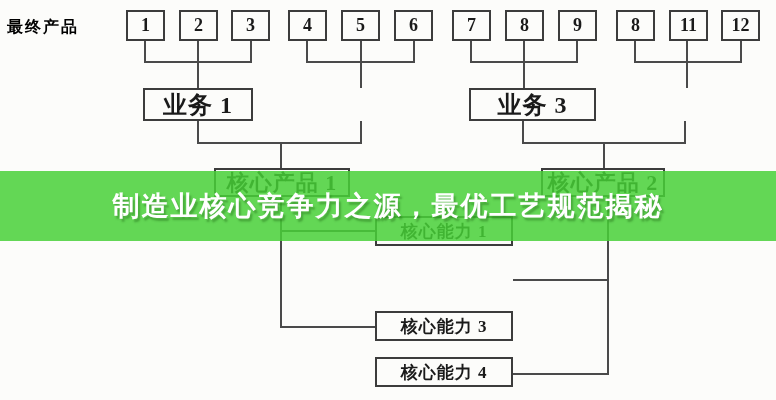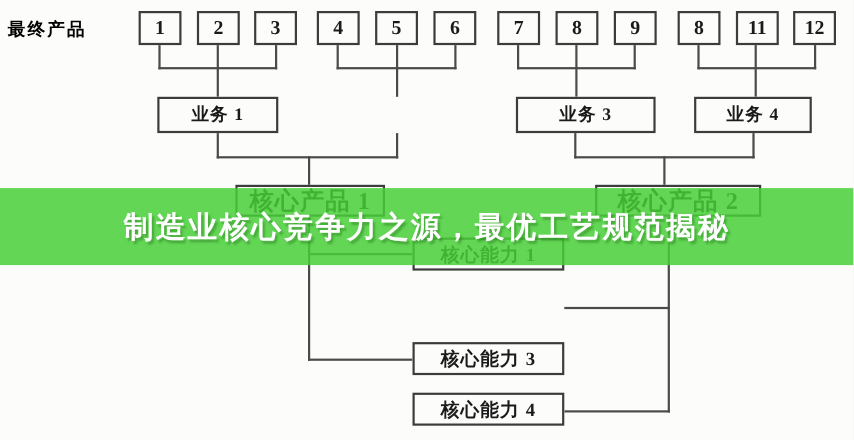--- a/index.html
+++ b/index.html
@@ -8,21 +8,21 @@
     position:relative;width:776px;height:400px;margin:0 auto;
     background:#fcfcfa;overflow:hidden;
   }
   .node{
     position:absolute;box-sizing:border-box;
     border:2px solid #3c3c3c;background:#fcfcfa;
     display:flex;align-items:center;justify-content:center;
     color:#1a1a1a;
   }
   .numbox{width:39px;height:31px;font-size:18px;font-weight:bold;}
-  .bizbox{height:33px;font-size:16px;font-weight:bold;letter-spacing:1px;}
+  .bizbox{height:33px;font-size:24px;font-weight:bold;letter-spacing:1px;}
   .prodbox{height:29px;font-size:22px;font-weight:bold;letter-spacing:1px;}
   .capbox{width:138px;height:30px;font-size:17px;font-weight:bold;letter-spacing:1px;}
   .hline,.vline{position:absolute;background:#4a4a4a;}
   .hline{height:2px;}
   .vline{width:2px;}
   .corner-label{
     position:absolute;left:7px;top:17px;font-size:16px;font-weight:bold;
     color:#000000;letter-spacing:2px;
   }
   #banner{
@@ -72,34 +72,33 @@
   <div class="vline" style="left:686px;top:41px;height:47px"></div>
   <div class="vline" style="left:740px;top:41px;height:22px"></div>
 
   <div class="hline" style="left:144px;top:61px;width:108px"></div>
   <div class="hline" style="left:306px;top:61px;width:109px"></div>
   <div class="hline" style="left:470px;top:61px;width:108px"></div>
   <div class="hline" style="left:634px;top:61px;width:108px"></div>
 
   <div class="node bizbox" style="left:143px;top:88px;width:110px">业务 1</div>
   <div class="node bizbox" style="left:469px;top:88px;width:127px">业务 3</div>
-  <div class="node bizbox" style="left:631px;top:88px;width:107px">业务 4</div>
 
   <div class="vline" style="left:197px;top:121px;height:23px"></div>
   <div class="vline" style="left:360px;top:121px;height:23px"></div>
   <div class="hline" style="left:197px;top:142px;width:165px"></div>
   <div class="vline" style="left:280px;top:142px;height:27px"></div>
 
   <div class="vline" style="left:522px;top:121px;height:23px"></div>
   <div class="vline" style="left:684px;top:121px;height:23px"></div>
   <div class="hline" style="left:522px;top:142px;width:164px"></div>
   <div class="vline" style="left:603px;top:142px;height:27px"></div>
 
   <div class="node prodbox" style="left:214px;top:168px;width:136px">核心产品 1</div>
-  <div class="node prodbox" style="left:541px;top:168px;width:151px">核心产品 2</div>
+  <div class="node prodbox" style="left:541px;top:168px;width:124px">核心产品 2</div>
 
   <div class="vline" style="left:280px;top:197px;height:131px"></div>
   <div class="vline" style="left:607px;top:197px;height:178px"></div>
 
   <div class="hline" style="left:280px;top:230px;width:95px"></div>
   <div class="hline" style="left:513px;top:279px;width:96px"></div>
   <div class="hline" style="left:280px;top:326px;width:95px"></div>
   <div class="hline" style="left:513px;top:373px;width:96px"></div>
 
   <div class="node capbox" style="left:375px;top:216px">核心能力 1</div>

